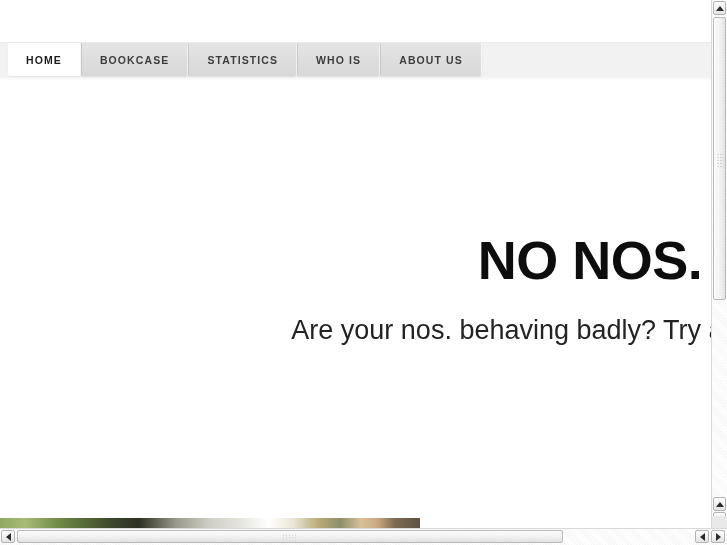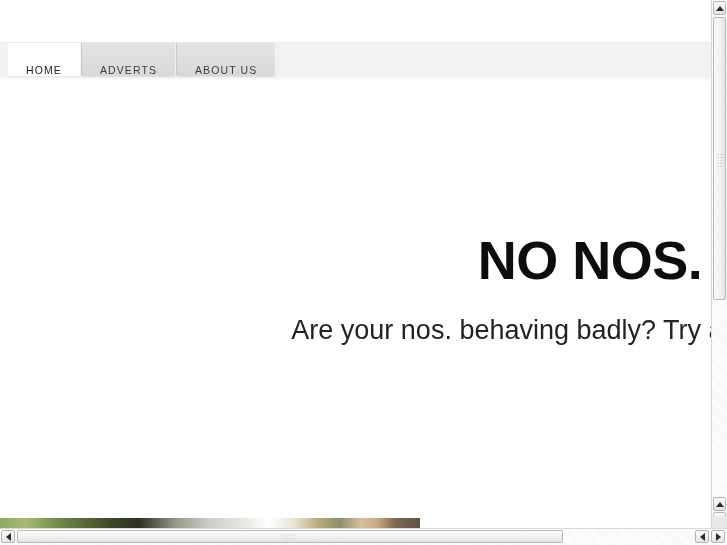--- a/index.html
+++ b/index.html
@@ -66,26 +66,26 @@
   .nav-inner {
     display: flex;
     align-items: stretch;
     height: 33px;
     padding-left: 8px;
   }
 
   .nav-item {
     position: relative;
     display: flex;
-    align-items: flex-end;
+    align-items: center;
     justify-content: center;
     height: 33px;
     padding: 0 18px;
     font-size: 10.5px;
-    font-weight: normal;
+    font-weight: bold;
     letter-spacing: 1.1px;
     color: #3d3d3d;
     background: #dedede;
     background-image: linear-gradient(to bottom, #e4e4e4 0%, #d8d8d8 100%);
     border-right: 1px solid #f7f7f7;
     border-left: 1px solid #c9c9c9;
     border-bottom-left-radius: 3px;
     border-bottom-right-radius: 3px;
     white-space: nowrap;
     cursor: pointer;
@@ -388,24 +388,30 @@
         <div class="nav-inner">
 
           <div class="nav-item active">
             <span>HOME</span>
           </div>
 
 
 
 
           <div class="nav-item">
-            <span>ADVERTS</span>
+            <span>BOOKCASE</span>
           </div>
 
-
+          <div class="nav-item">
+            <span>STATISTICS</span>
+          </div>
+
+          <div class="nav-item">
+            <span>WHO IS</span>
+          </div>
 
           <div class="nav-item">
             <span>ABOUT US</span>
           </div>
 
         </div>
       </div>
       <div class="nav-shadow"></div>
 
       <div class="hero">

